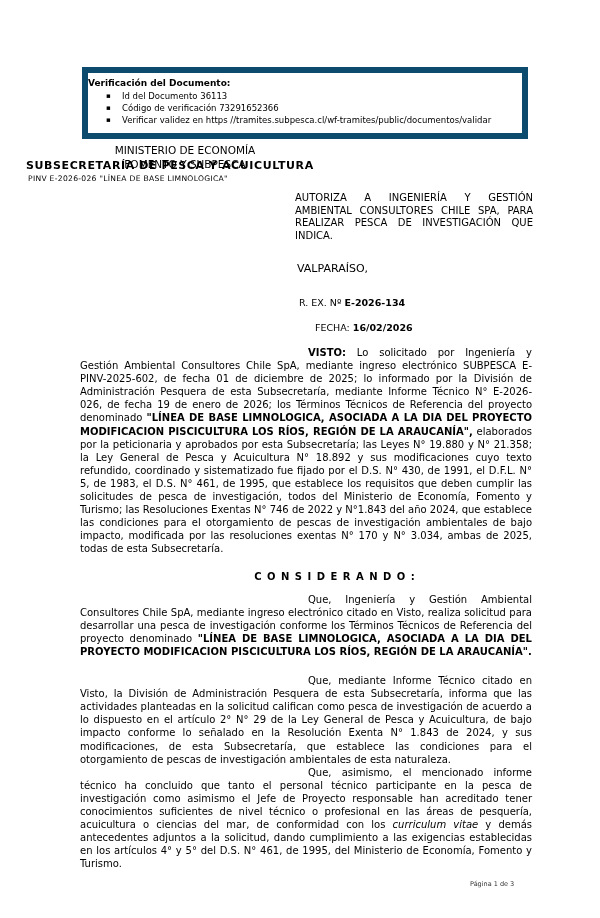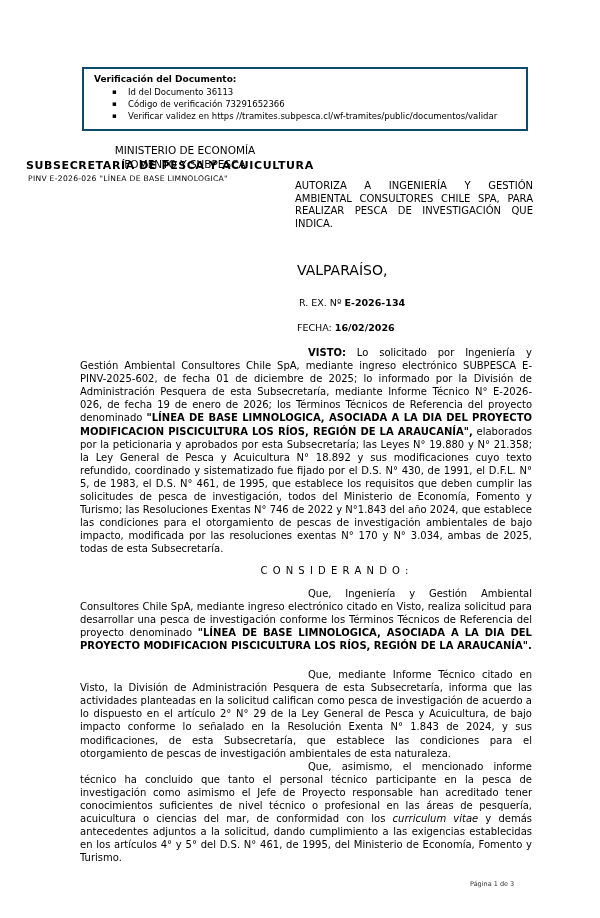--- a/index.html
+++ b/index.html
@@ -11,22 +11,22 @@
     height: 918px;
     background: #fff;
     overflow: hidden;
   }
 
   
   .verify-box {
     position: absolute;
     left: 82px; top: 67px;
     width: 446px;
-    border: 2px solid #0c4a6e;
-    padding: 5px 8px 7px 10px;
+    border: 6px solid #0c4a6e;
+    padding: 5px 8px 7px 0;
     font-size: 8.5px;
     line-height: 11px;
   }
   .verify-title { font-weight: bold; font-size: 9px; margin-bottom: 2px; }
   .verify-item { display: flex; padding-left: 18px; margin-top: 1px; }
   .verify-bullet { width: 16px; flex: 0 0 16px; font-size: 7px; line-height: 11px; }
 
   
   .ministry {
     position: absolute;
@@ -46,46 +46,46 @@
   .pinv {
     position: absolute;
     left: 28px; top: 174px;
     font-size: 7.6px;
     letter-spacing: 0.3px;
   }
 
   
   .subject {
     position: absolute;
-    left: 295px; top: 180px;
+    left: 295px; top: 192px;
     width: 238px;
     font-size: 10px;
     line-height: 12.5px;
     text-align: justify;
   }
-  .city   { position: absolute; left: 297px; top: 262px; font-size: 14px; }
+  .city   { position: absolute; left: 297px; top: 262px; font-size: 11px; }
   .resnum { position: absolute; left: 299px; top: 297px; font-size: 9.5px; }
-  .fecha  { position: absolute; left: 297px; top: 322px; font-size: 9.5px; }
+  .fecha  { position: absolute; left: 315px; top: 322px; font-size: 9.5px; }
   .bold { font-weight: bold; }
 
   
   .body-block {
     position: absolute;
     left: 80px; top: 346px;
     width: 452px;
     font-size: 10px;
     line-height: 13.1px;
     text-align: justify;
   }
   .para-indent { text-indent: 228px; }
   .considerando {
     text-align: center;
-    font-weight: normal;
+    font-weight: bold;
     padding-left: 58px;
-    margin-top: 8px;
+    margin-top: 14px;
     margin-bottom: 10px;
     letter-spacing: 1px;
     font-size: 10px;
   }
   .gap-after { margin-bottom: 16px; }
   .it { font-style: italic; }
 
   .page-footer {
     position: absolute;
     left: 470px; top: 880px;

